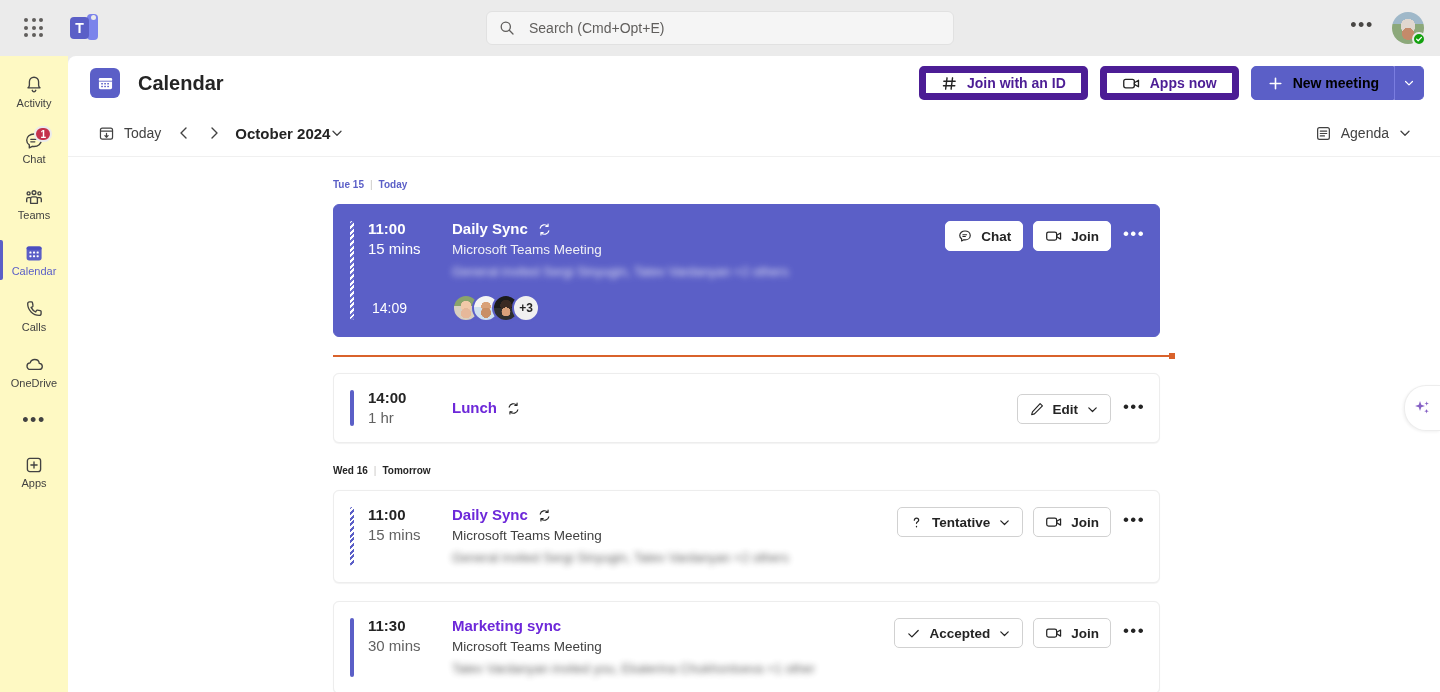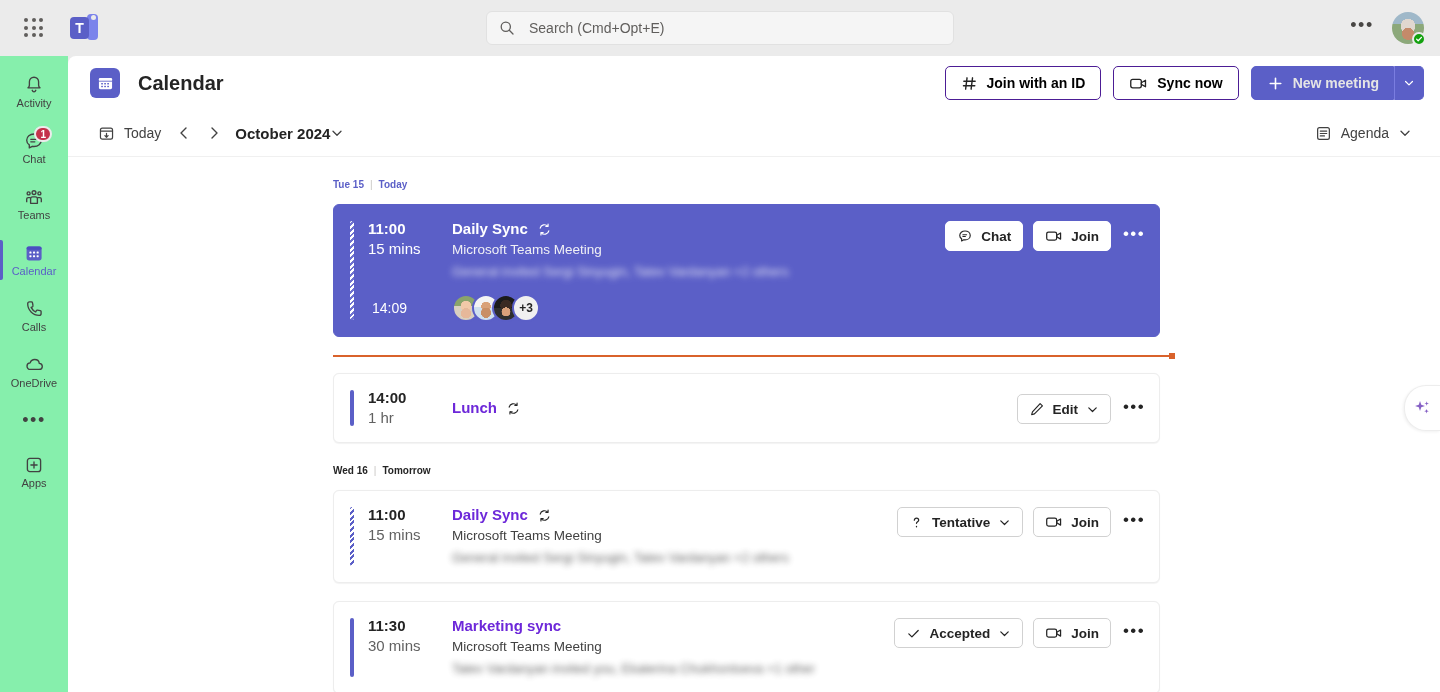--- a/index.html
+++ b/index.html
@@ -73,21 +73,21 @@
   .presence {
     position: absolute; right: -2px; bottom: -2px; width: 14px; height: 14px;
     background: #13a10e; border: 2px solid #ebebeb; border-radius: 50%;
     display:flex; align-items:center; justify-content:center;
   }
   .presence svg { width: 8px; height: 8px; }
 
   
   .rail {
     position: absolute; left: 0; top: 56px; width: 68px; height: 636px;
-    background: #86efac; padding-top: 8px;
+    background: #fef9c3; padding-top: 8px;
   }
   .rail-item {
     position: relative; width: 68px; height: 56px;
     display: flex; flex-direction: column; align-items: center; justify-content: center;
     cursor: pointer; color: #424242; gap: 1px;
   }
   .rail-item .ri-label { font-size: 11px; line-height: 13px; }
   .rail-item.selected { color: #5b5fc7; }
   .rail-item.selected::before {
     content:""; position: absolute; left: 0; top: 8px; width: 3px; height: 40px;
@@ -112,27 +112,27 @@
   .panel-header {
     height: 54px; display: flex; align-items: center; padding: 0 16px 0 22px;
   }
   .cal-badge {
     width: 30px; height: 30px; border-radius: 6px; background: #5b5fc7;
     display:flex; align-items:center; justify-content:center; flex:0 0 auto;
   }
   .page-title { font-size: 20px; font-weight: bold; color: #242424; margin-left: 18px; }
   .header-actions { margin-left: auto; display: flex; align-items: center; gap: 12px; }
   .btn {
-    height: 34px; border: 1px solid #4c1d95; background: #fff; border-radius: 5px;
+    height: 34px; border: 7px solid #4c1d95; background: #fff; border-radius: 5px;
     display: flex; align-items: center; gap: 9px; padding: 0 15px;
-    font-size: 14px; font-weight: bold; color: #000000; cursor: pointer;
+    font-size: 14px; font-weight: bold; color: #4c1d95; cursor: pointer;
     font-family: "Liberation Sans", sans-serif; white-space: nowrap;
   }
   .btn-primary {
-    background: #5b5fc7; color: #e5e5e5; border: 1px solid #5b5fc7;
+    background: #5b5fc7; color: #000000; border: 1px solid #5b5fc7;
     border-top-right-radius: 0; border-bottom-right-radius: 0; padding-right: 14px; text-align: center;
   }
   .split {
     width: 30px; height: 34px; background: #5b5fc7; border: 1px solid #5b5fc7;
     border-left: 1px solid #7a7de0;
     border-top-right-radius: 5px; border-bottom-right-radius: 5px;
     display:flex; align-items:center; justify-content:center; cursor: pointer; color:#fff;
   }
   .primary-group { display:flex; align-items:center; }
 
@@ -423,21 +423,21 @@
         <span>Join with an ID</span>
       </div>
 
       <div class="btn">
         <span>
           <svg viewBox="0 0 20 18" width="19" height="17" fill="none" stroke="#242424" stroke-width="1.4">
             <rect x="1.8" y="4.6" width="11.2" height="9" rx="2.1" stroke-linejoin="round"></rect>
             <path d="M13 8.2 L17.4 5.6v6.9L13 9.9z" stroke-linejoin="round"></path>
           </svg>
         </span>
-        <span>Sync now</span>
+        <span>Apps now</span>
       </div>
 
       <div class="primary-group">
         <div class="btn btn-primary">
           <span>
             <svg viewBox="0 0 18 18" width="17" height="17" fill="none" stroke="#ffffff" stroke-width="1.7" stroke-linecap="round">
               <path d="M9 3.4v11.2M3.4 9h11.2"></path>
             </svg>
           </span>
           <span>New meeting</span>

